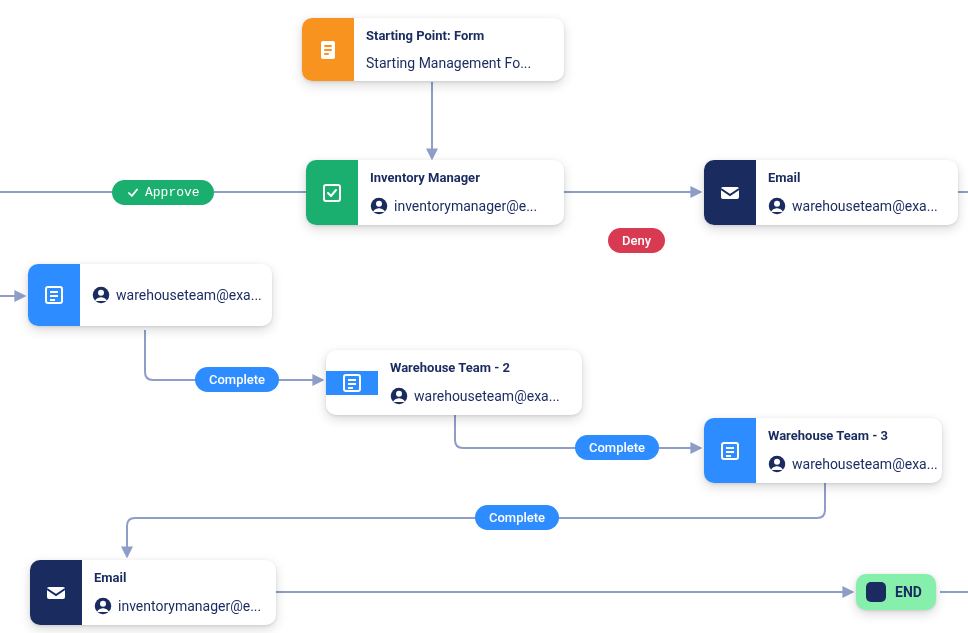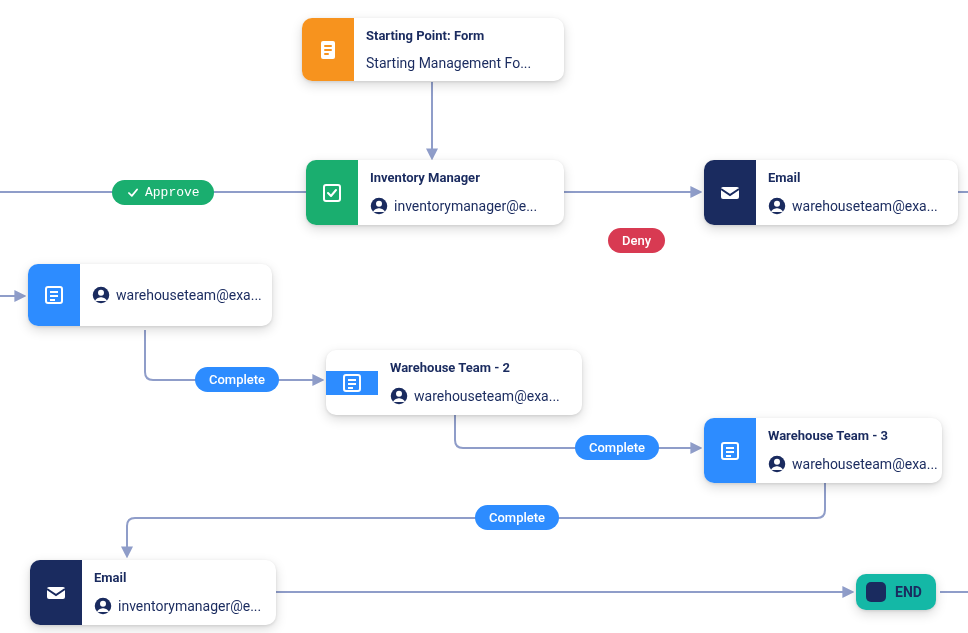--- a/index.html
+++ b/index.html
@@ -70,21 +70,21 @@
     z-index: 5;
   }
   .badge-approve { background: #1aae6f; font-family: Liberation Mono, monospace; }
   .badge-deny { background: #d83a52; }
   .badge-complete { background: #2d8cff; }
   .end-node {
     position: absolute;
     display: flex;
     align-items: center;
     gap: 9px;
-    background: #14b8a6;
+    background: #86efac;
     border-radius: 10px;
     box-shadow: 0 4px 12px rgba(0,0,0,0.15), 0 1px 3px rgba(0,0,0,0.1);
     padding: 8px 14px 8px 10px;
     font-weight: 700;
     font-size: 14px;
     color: #1a2b5f;
   }
   .end-square {
     width: 20px;
     height: 20px;

